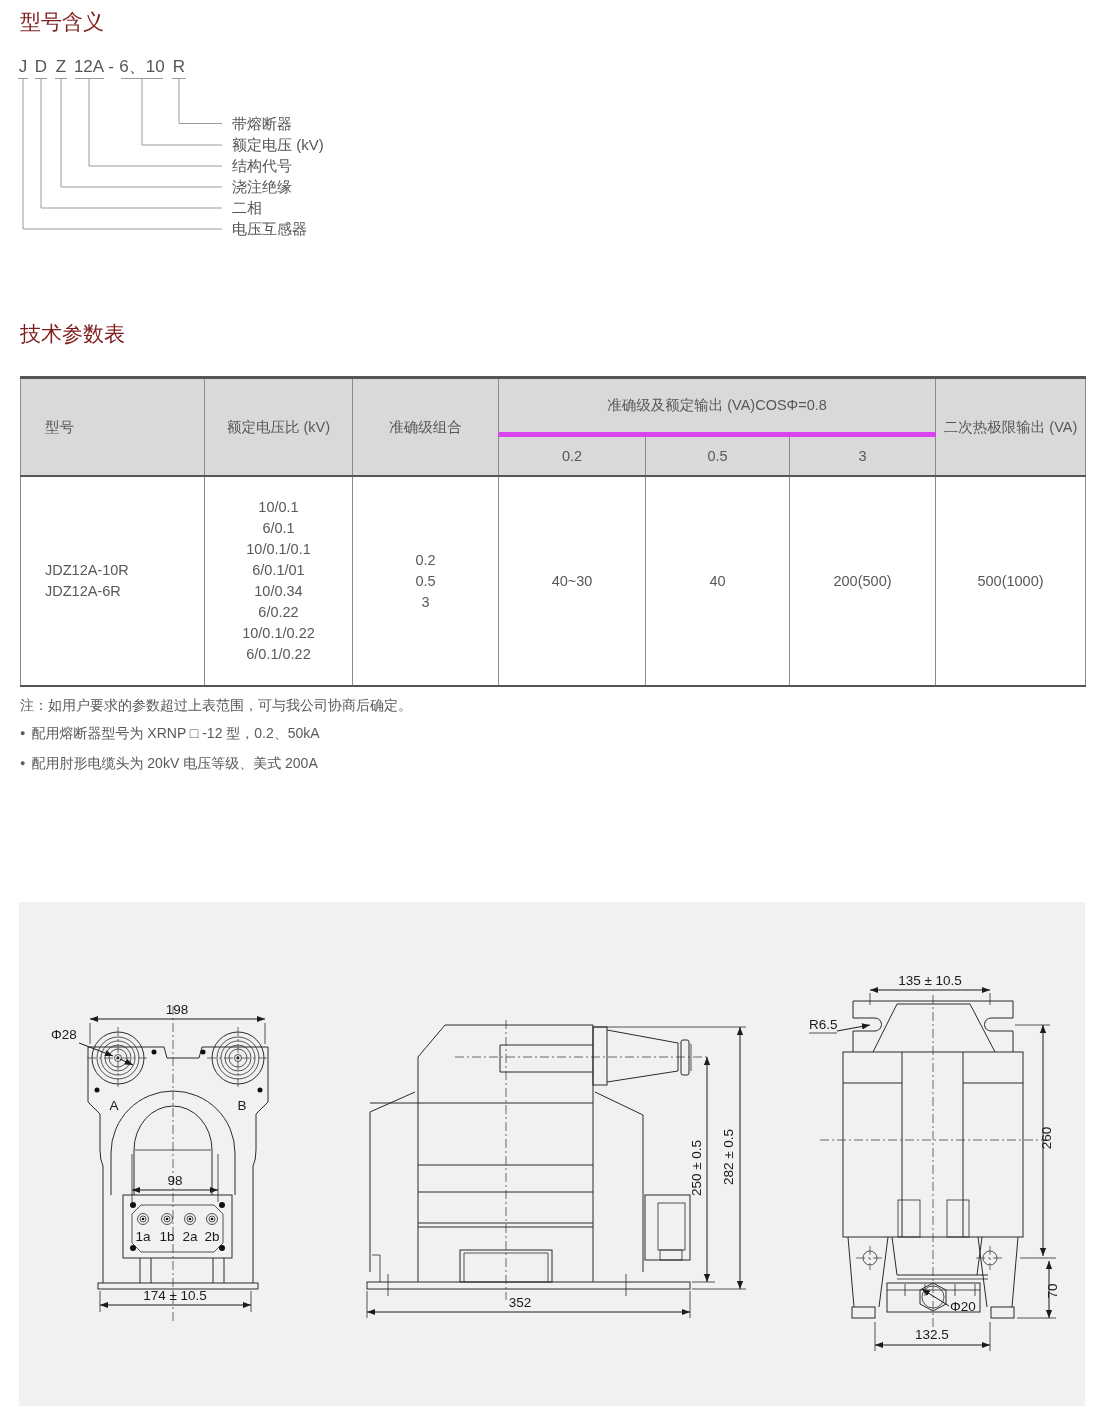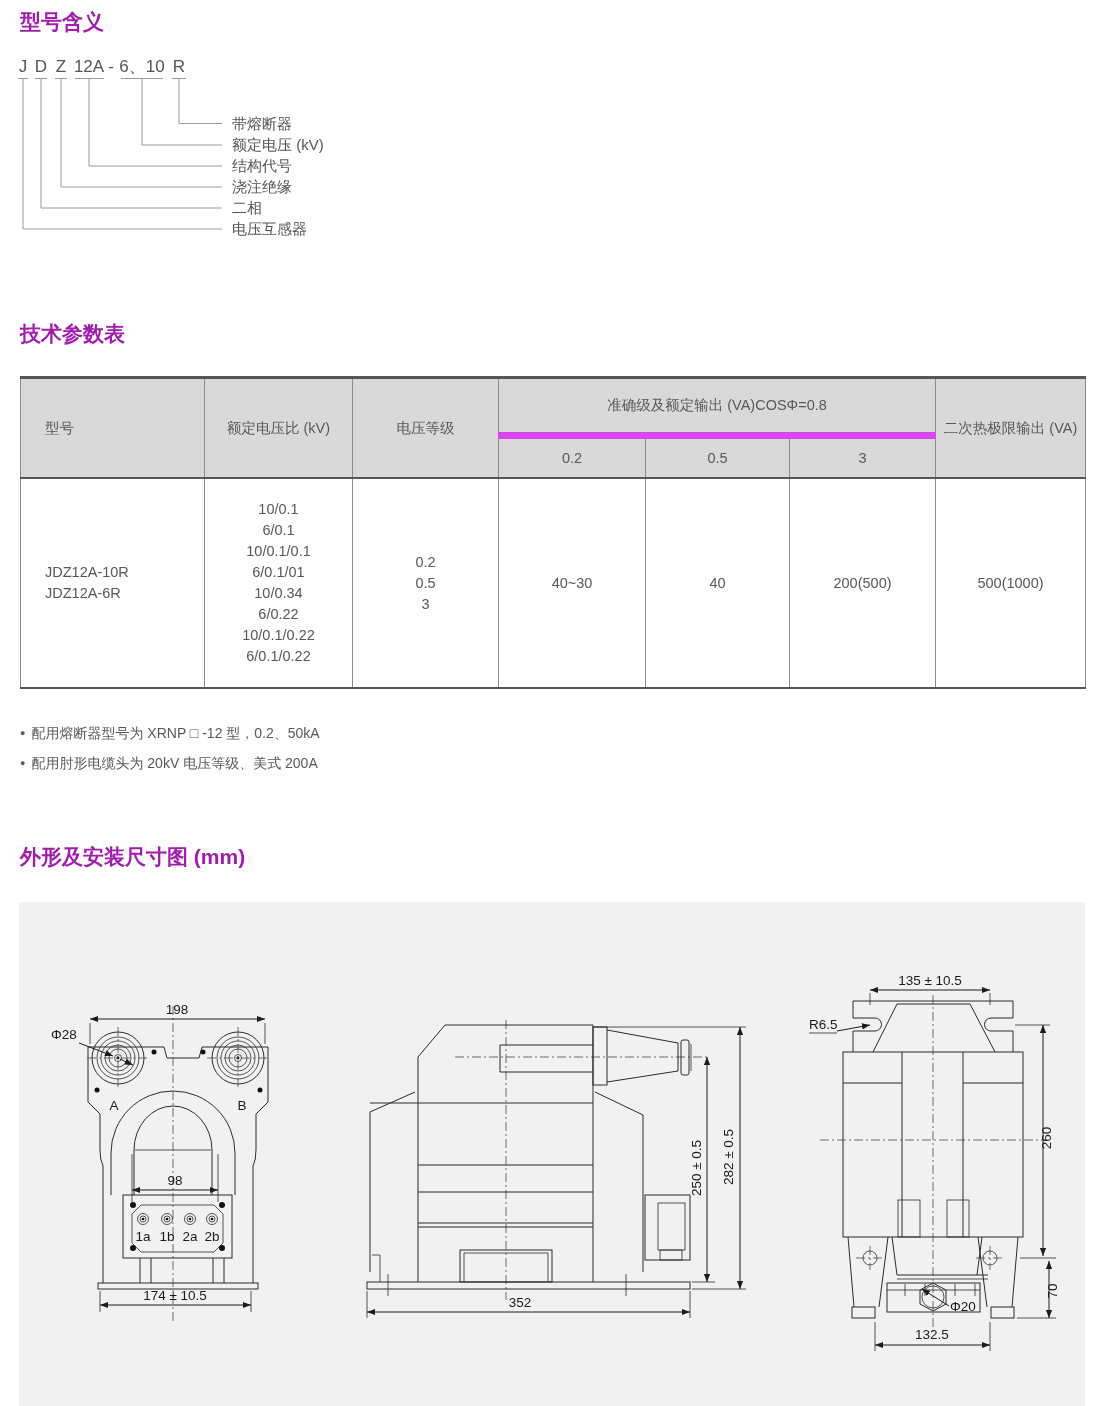--- a/index.html
+++ b/index.html
@@ -1,30 +1,30 @@
 <!DOCTYPE html>
 <html><head>
 <meta charset="utf-8">
 <style>
   html,body{margin:0;padding:0;background:#ffffff;}
   body{font-family:"Liberation Sans","DejaVu Sans",sans-serif;color:#58595b;}
   #page{position:relative;width:1105px;height:1406px;background:#fff;overflow:hidden;}
-  .sec-title{position:absolute;left:20px;font-size:21px;font-weight:700;color:#a21caf;line-height:28px;}
+  .sec-title{position:absolute;left:20px;font-size:21px;font-weight:400;color:#7f1d1d;line-height:28px;}
   
   #model-diagram{position:absolute;left:15px;top:50px;}
   #model-diagram text{fill:#545558;}
   #model-diagram .code{font-size:17px;}
   #model-diagram .lbl{font-size:15px;}
   #model-diagram line{stroke:#9a9a9a;stroke-width:1;}
   
   #params-table{position:absolute;left:20px;top:376px;width:1065px;border-collapse:collapse;table-layout:fixed;font-size:14.5px;color:#57585a;}
   #params-table th,#params-table td{border-left:1px solid #8a8b8d;border-right:1px solid #8a8b8d;font-weight:400;text-align:center;vertical-align:middle;padding:0;}
   #params-table thead th{background:#d9d9d9;}
   #params-table .top-b{border-top:3px solid #55565a;}
-  #params-table .grp{border-bottom:7px solid #d946ef;height:53px;}
+  #params-table .grp{border-bottom:5px solid #d946ef;height:53px;}
   #params-table .sub th{height:38px;}
   #params-table thead{border-bottom:2px solid #55565a;}
   #params-table tbody tr{border-bottom:2px solid #55565a;}
   #params-table td{height:208px;background:#fff;line-height:21px;}
   #params-table .left{text-align:left;padding-left:24px;}
   
   .note-line{position:absolute;left:20px;font-size:14px;color:#58595b;line-height:20px;white-space:nowrap;}
   .note-line .bullet{font-size:9px;vertical-align:2px;margin-right:6px;}
   
   #drawing-panel{position:absolute;left:19px;top:902px;width:1066px;height:504px;background:#f1f1f1;}
@@ -90,21 +90,21 @@
         <col style="width:146px">
       <col style="width:147px">
         <col style="width:144px">
         <col style="width:146px">
         <col style="width:150px">
     </colgroup>
     <thead>
       <tr>
         <th class="top-b left" rowspan="2">型号</th>
         <th class="top-b" rowspan="2">额定电压比 (kV)</th>
-        <th class="top-b" rowspan="2">电压等级</th>
+        <th class="top-b" rowspan="2">准确级组合</th>
         <th class="top-b grp" colspan="3">准确级及额定输出 (VA)COSΦ=0.8</th>
         <th class="top-b" rowspan="2">二次热极限输出 (VA)</th>
       </tr>
       <tr class="sub">
         <th>0.2</th>
         <th>0.5</th>
         <th>3</th>
       </tr>
     </thead>
     <tbody>
@@ -129,24 +129,24 @@
           <div>3</div>
         </td>
         <td>40~30</td>
         <td>40</td>
         <td>200(500)</td>
         <td>500(1000)</td>
       </tr>
     </tbody>
   </table>
 
+  <div class="note-line" style="top:695px;"><span>注：如用户要求的参数超过上表范围，可与我公司协商后确定。</span></div>
   <div class="note-line" style="top:723px;"><span class="bullet">●</span><span>配用熔断器型号为 XRNP □ -12 型，0.2、50kA</span></div>
   <div class="note-line" style="top:753px;"><span class="bullet">●</span><span>配用肘形电缆头为 20kV 电压等级、美式 200A</span></div>
 
-  <div class="sec-title" style="top:843px;">外形及安装尺寸图 (mm)</div>
 
   <div id="drawing-panel">
 
     <svg style="left:11px;top:88px;" width="330" height="416" viewBox="0 0 330 416">
       <defs>
         <marker id="fv-a" viewBox="0 0 10 10" refX="9" refY="5" markerWidth="9" markerHeight="9" orient="auto-start-reverse">
           <path d="M0,1.5 L9,5 L0,8.5 Z" fill="#1c1c1c"></path>
         </marker>
       </defs>
       <line class="cl" x1="143" y1="16" x2="143" y2="332"></line>

